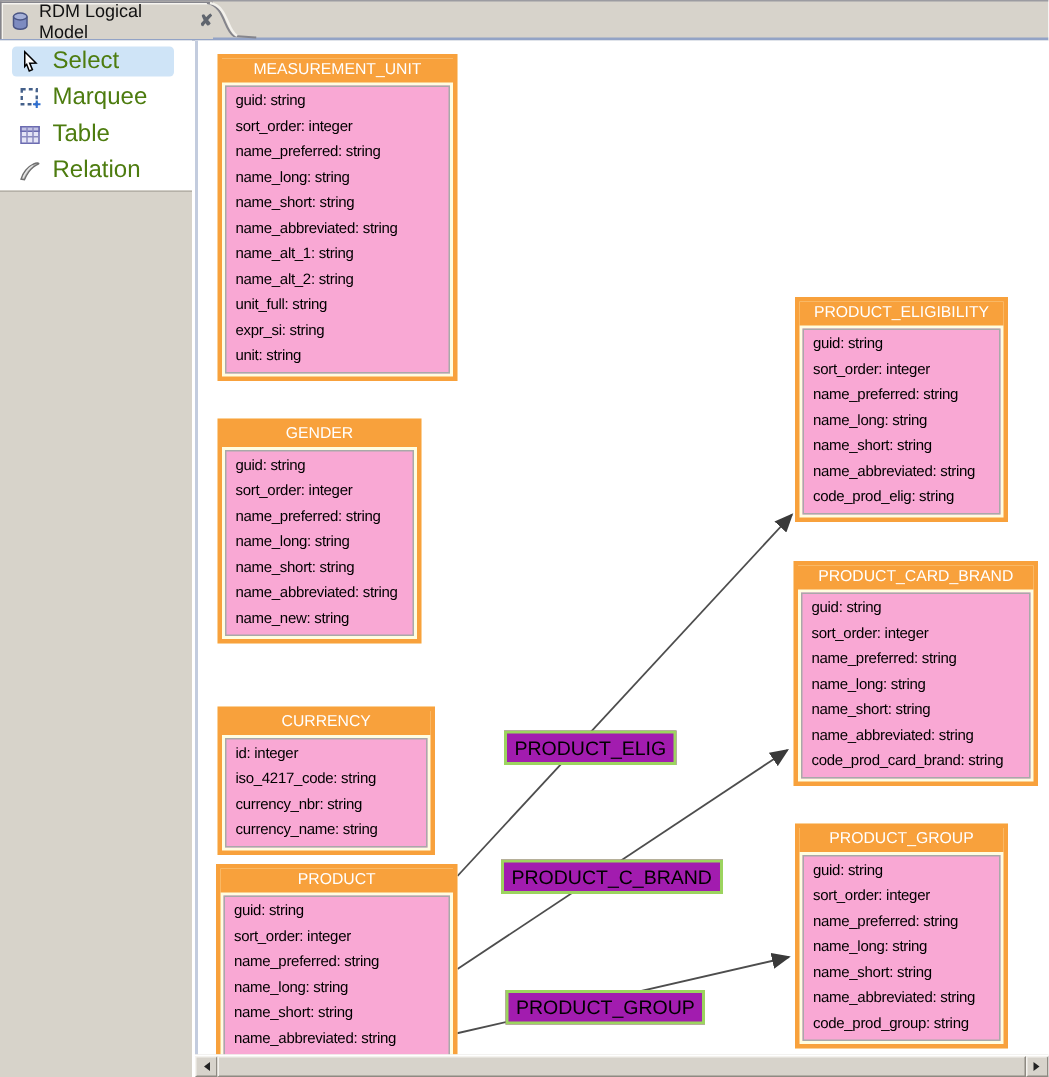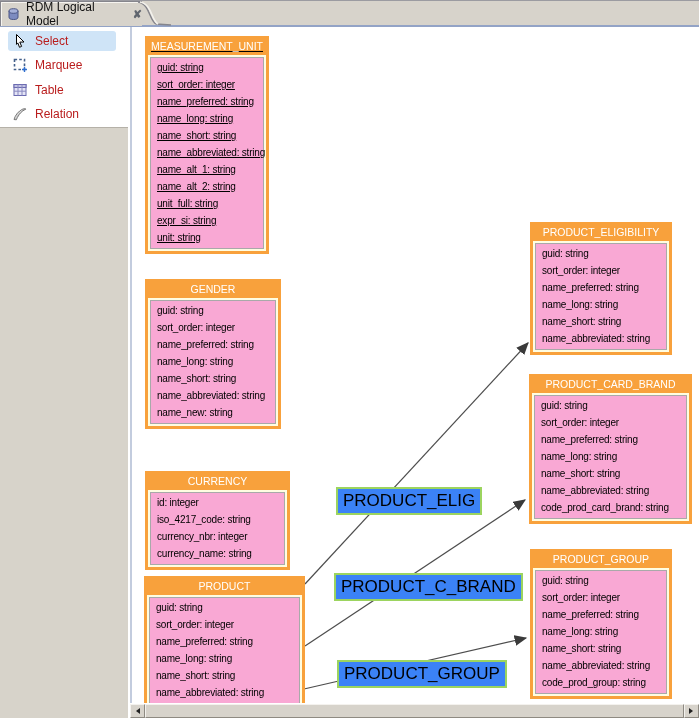--- a/index.html
+++ b/index.html
@@ -35,21 +35,21 @@
     position:absolute;left:0;top:27px;width:128px;height:691px;
     background:#ffffff;
   }
   .palette-lower{
     position:absolute;left:0;top:100px;width:128px;height:591px;
     background:#d7d3ca;border-top:1px solid #b5b1a8;
   }
   .ptool{
     position:absolute;left:8px;width:104px;height:20px;
     display:flex;align-items:center;gap:7px;padding-left:4px;
-    font-size:12px;color:#b91c1c;border-radius:3px;cursor:default;
+    font-size:16px;color:#4d7c0f;border-radius:3px;cursor:default;
   }
   .ptool.selected{background:#cfe4f7;}
   .ptool svg{flex:0 0 auto;}
   
   .canvas{
     position:absolute;left:130px;top:27px;width:569px;height:676px;
     background:#ffffff;overflow:hidden;
     border-left:2px solid #c3ccde;
     box-sizing:border-box;
   }
@@ -71,22 +71,22 @@
     padding:1px 0 2px 0;min-height:10px;
   }
   .entity.clipped .e-body{height:120px;}
   .attr{
     height:17px;line-height:17px;padding-left:6px;
     font-size:10px;letter-spacing:-0.2px;color:#000;white-space:nowrap;
   }
   
   .rel-label{
     position:absolute;
-    background:#3b82f6;border:2px solid #9cd45f;
-    font-size:17px;color:#000;
+    background:#a21caf;border:2px solid #9cd45f;
+    font-size:13px;color:#000;
     padding:2px 5px;white-space:nowrap;cursor:default;
   }
   
   .hscroll{
     position:absolute;left:130px;top:703px;width:569px;height:15px;
     background:#d0ccc4;border-top:1px solid #ffffff;
     display:flex;box-sizing:border-box;
   }
   .sb-btn{
     width:15px;height:14px;background:#d7d3cb;
@@ -169,21 +169,21 @@
         <path d="M0,0 L10.5,4.5 L0,9 Z" fill="#3a3a3a"></path>
       </marker>
     </defs>
     <g id="wire-group">
         <line x1="173" y1="557" x2="396" y2="316" stroke="#4D4D4D" stroke-width="1.2" marker-end="url(#arrow)"></line>
         <line x1="173" y1="619" x2="393" y2="473" stroke="#4D4D4D" stroke-width="1.2" marker-end="url(#arrow)"></line>
         <line x1="172" y1="662" x2="394" y2="611" stroke="#4D4D4D" stroke-width="1.2" marker-end="url(#arrow)"></line>
       </g>
   </svg>
   <div id="entity-layer">
-      <div class="entity" style="left: 13px; top: 9px; width: 124px; text-decoration: underline;">
+      <div class="entity" style="left: 13px; top: 9px; width: 160px;">
         <div class="e-header">MEASUREMENT_UNIT</div>
         <div class="e-body">
           <div class="attr">guid: string</div>
           <div class="attr">sort_order: integer</div>
           <div class="attr">name_preferred: string</div>
           <div class="attr">name_long: string</div>
           <div class="attr">name_short: string</div>
           <div class="attr">name_abbreviated: string</div>
           <div class="attr">name_alt_1: string</div>
           <div class="attr">name_alt_2: string</div>
@@ -202,44 +202,45 @@
           <div class="attr">name_short: string</div>
           <div class="attr">name_abbreviated: string</div>
           <div class="attr">name_new: string</div>
         </div>
       </div>
       <div class="entity" style="left: 13px; top: 444px; width: 145px;">
         <div class="e-header">CURRENCY</div>
         <div class="e-body">
           <div class="attr">id: integer</div>
           <div class="attr">iso_4217_code: string</div>
-          <div class="attr">currency_nbr: integer</div>
+          <div class="attr">currency_nbr: string</div>
           <div class="attr">currency_name: string</div>
         </div>
       </div>
       <div class="entity clipped" style="left: 12px; top: 549px; width: 161px;">
         <div class="e-header">PRODUCT</div>
         <div class="e-body">
           <div class="attr">guid: string</div>
           <div class="attr">sort_order: integer</div>
           <div class="attr">name_preferred: string</div>
           <div class="attr">name_long: string</div>
           <div class="attr">name_short: string</div>
           <div class="attr">name_abbreviated: string</div>
         </div>
       </div>
-      <div class="entity" style="left: 398px; top: 171px; width: 142px; margin-top: 24px;">
+      <div class="entity" style="left: 398px; top: 171px; width: 142px;">
         <div class="e-header">PRODUCT_ELIGIBILITY</div>
         <div class="e-body">
           <div class="attr">guid: string</div>
           <div class="attr">sort_order: integer</div>
           <div class="attr">name_preferred: string</div>
           <div class="attr">name_long: string</div>
           <div class="attr">name_short: string</div>
           <div class="attr">name_abbreviated: string</div>
+          <div class="attr">code_prod_elig: string</div>
         </div>
       </div>
       <div class="entity" style="left: 397px; top: 347px; width: 163px;">
         <div class="e-header">PRODUCT_CARD_BRAND</div>
         <div class="e-body">
           <div class="attr">guid: string</div>
           <div class="attr">sort_order: integer</div>
           <div class="attr">name_preferred: string</div>
           <div class="attr">name_long: string</div>
           <div class="attr">name_short: string</div>

